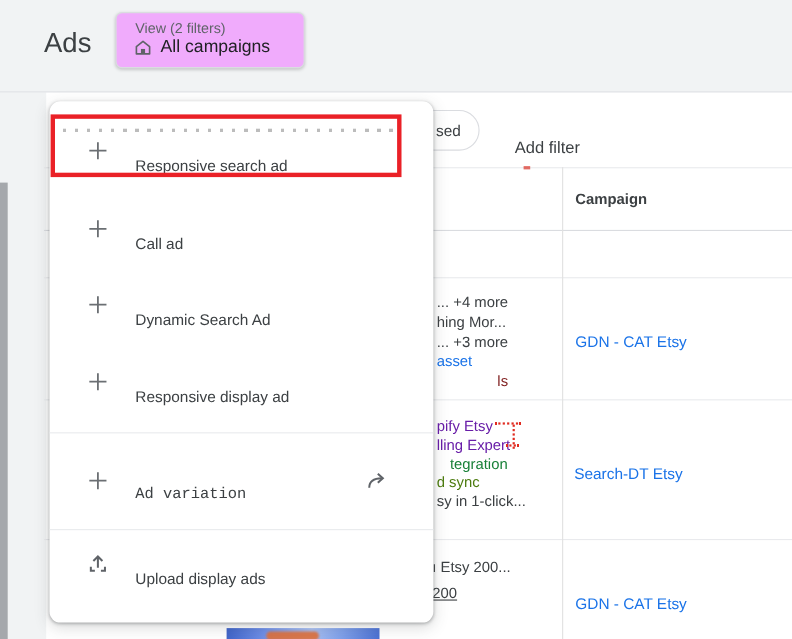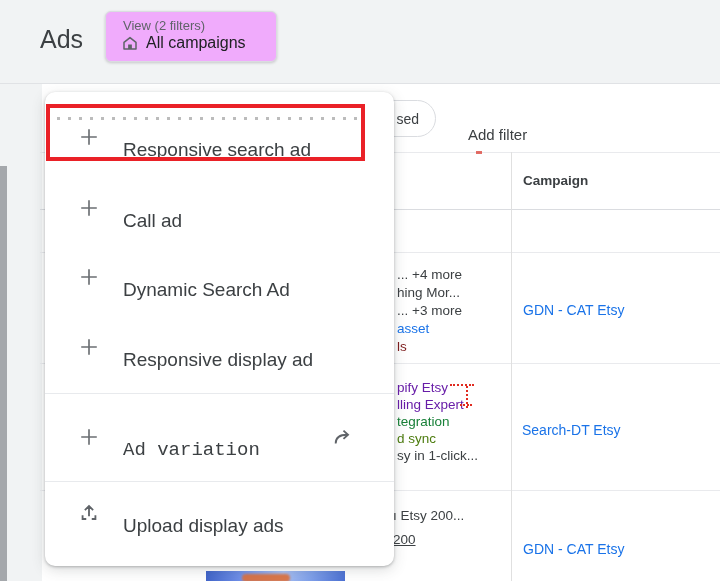--- a/index.html
+++ b/index.html
@@ -55,21 +55,21 @@
   }
   .thumb .orange{position:absolute;left:36px;top:3px;width:48px;height:8px;border-radius:4px;background:#e0703a;filter:blur(1px);opacity:.9;}
 
   
   .menu{
     left:45px;top:92px;width:349px;height:474px;background:#fff;border-radius:10px;z-index:10;
     box-shadow:0 1px 3px rgba(60,64,67,.35),0 4px 14px rgba(60,64,67,.18);
   }
   .menu-item{position:absolute;left:0;width:100%;height:70px;display:flex;align-items:center;cursor:pointer;}
   .menu-item .lead{margin-left:33px;width:22px;height:22px;flex:0 0 22px;display:flex;}
-  .menu-item .label{margin-left:23px;font-size:19px;color:#3c4043;margin-top:26px;}
+  .menu-item .label{margin-left:23px;font-size:14px;color:#3c4043;margin-top:26px;}
   .menu-item .trail{margin-left:auto;margin-right:40px;width:22px;height:22px;display:flex;}
   .menu-div{position:absolute;left:0;width:100%;height:1px;background:#e8eaed;}
 
   
   .red-box{left:46px;top:104px;width:311px;height:49px;border:4px solid #ea2127;z-index:20;}
   .gray-dots{left:57px;top:117px;width:303px;height:3px;z-index:21;
     background:repeating-linear-gradient(90deg,#bcbcbc 0 3px,transparent 3px 11px);}
 </style>
 </head>
 <body>
@@ -105,28 +105,28 @@
 <div class="abs hline" style="left:40px;top:490px;width:680px;"></div>
 <div class="abs vline" style="left:511px;top:152px;height:429px;"></div>
 
 <div class="abs col-header">Campaign</div>
 
 <div class="abs frag" style="left:397px;top:266px;line-height:18px;">
     <div style="color: rgb(60, 64, 67);">...  +4 more</div>
     <div style="color: rgb(60, 64, 67);">hing Mor...</div>
     <div style="color: rgb(60, 64, 67);">... +3 more</div>
     <div style="color: rgb(26, 115, 232);">asset</div>
-    <div style="color: #7f1d1d;">ls</div>
+    <div style="color: #7f1d1d; text-align: right;">ls</div>
   </div>
 <div class="abs camp-link" style="left:523px;top:302px;">GDN - CAT Etsy</div>
 
 <div class="abs frag" style="left:397px;top:379px;line-height:17px;">
     <div style="color: rgb(104, 29, 168);">pify Etsy</div>
     <div style="color: rgb(104, 29, 168);">lling Expert</div>
-    <div style="color: rgb(24, 128, 56);">tegration</div>
+    <div style="color: rgb(24, 128, 56); padding-left: 12px;">tegration</div>
     <div style="color: #4d7c0f;">d sync</div>
     <div style="color: rgb(60, 64, 67);">sy in 1-click...</div>
   </div>
 <div class="abs camp-link" style="left:522px;top:422px;">Search-DT Etsy</div>
 
 <div class="abs frag" style="left:393px;top:504px;line-height:24px;">
     <div style="color: rgb(60, 64, 67);">ı Etsy 200...</div>
     <div style="color: rgb(60, 64, 67); text-decoration: underline;">200</div>
   </div>
 <div class="abs camp-link" style="left:523px;top:541px;">GDN - CAT Etsy</div>

